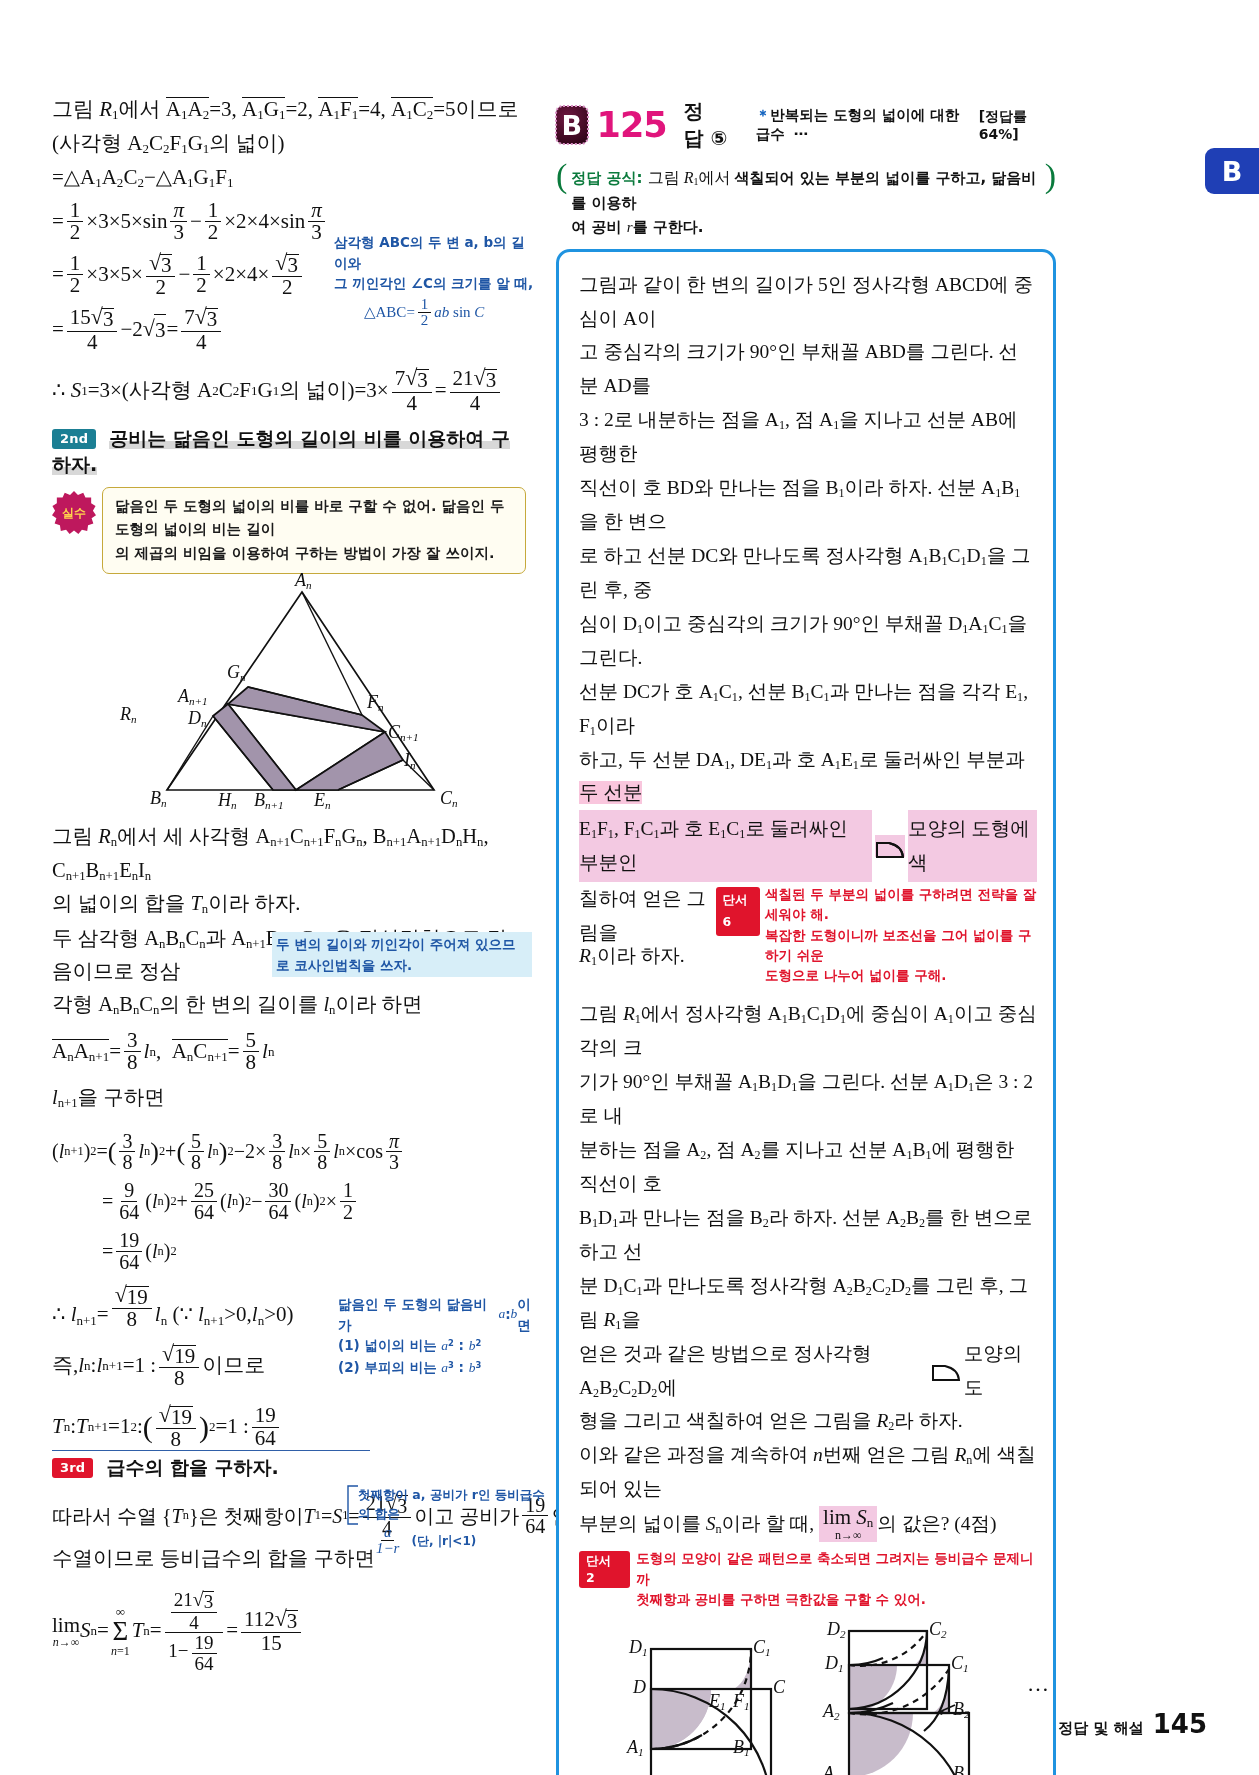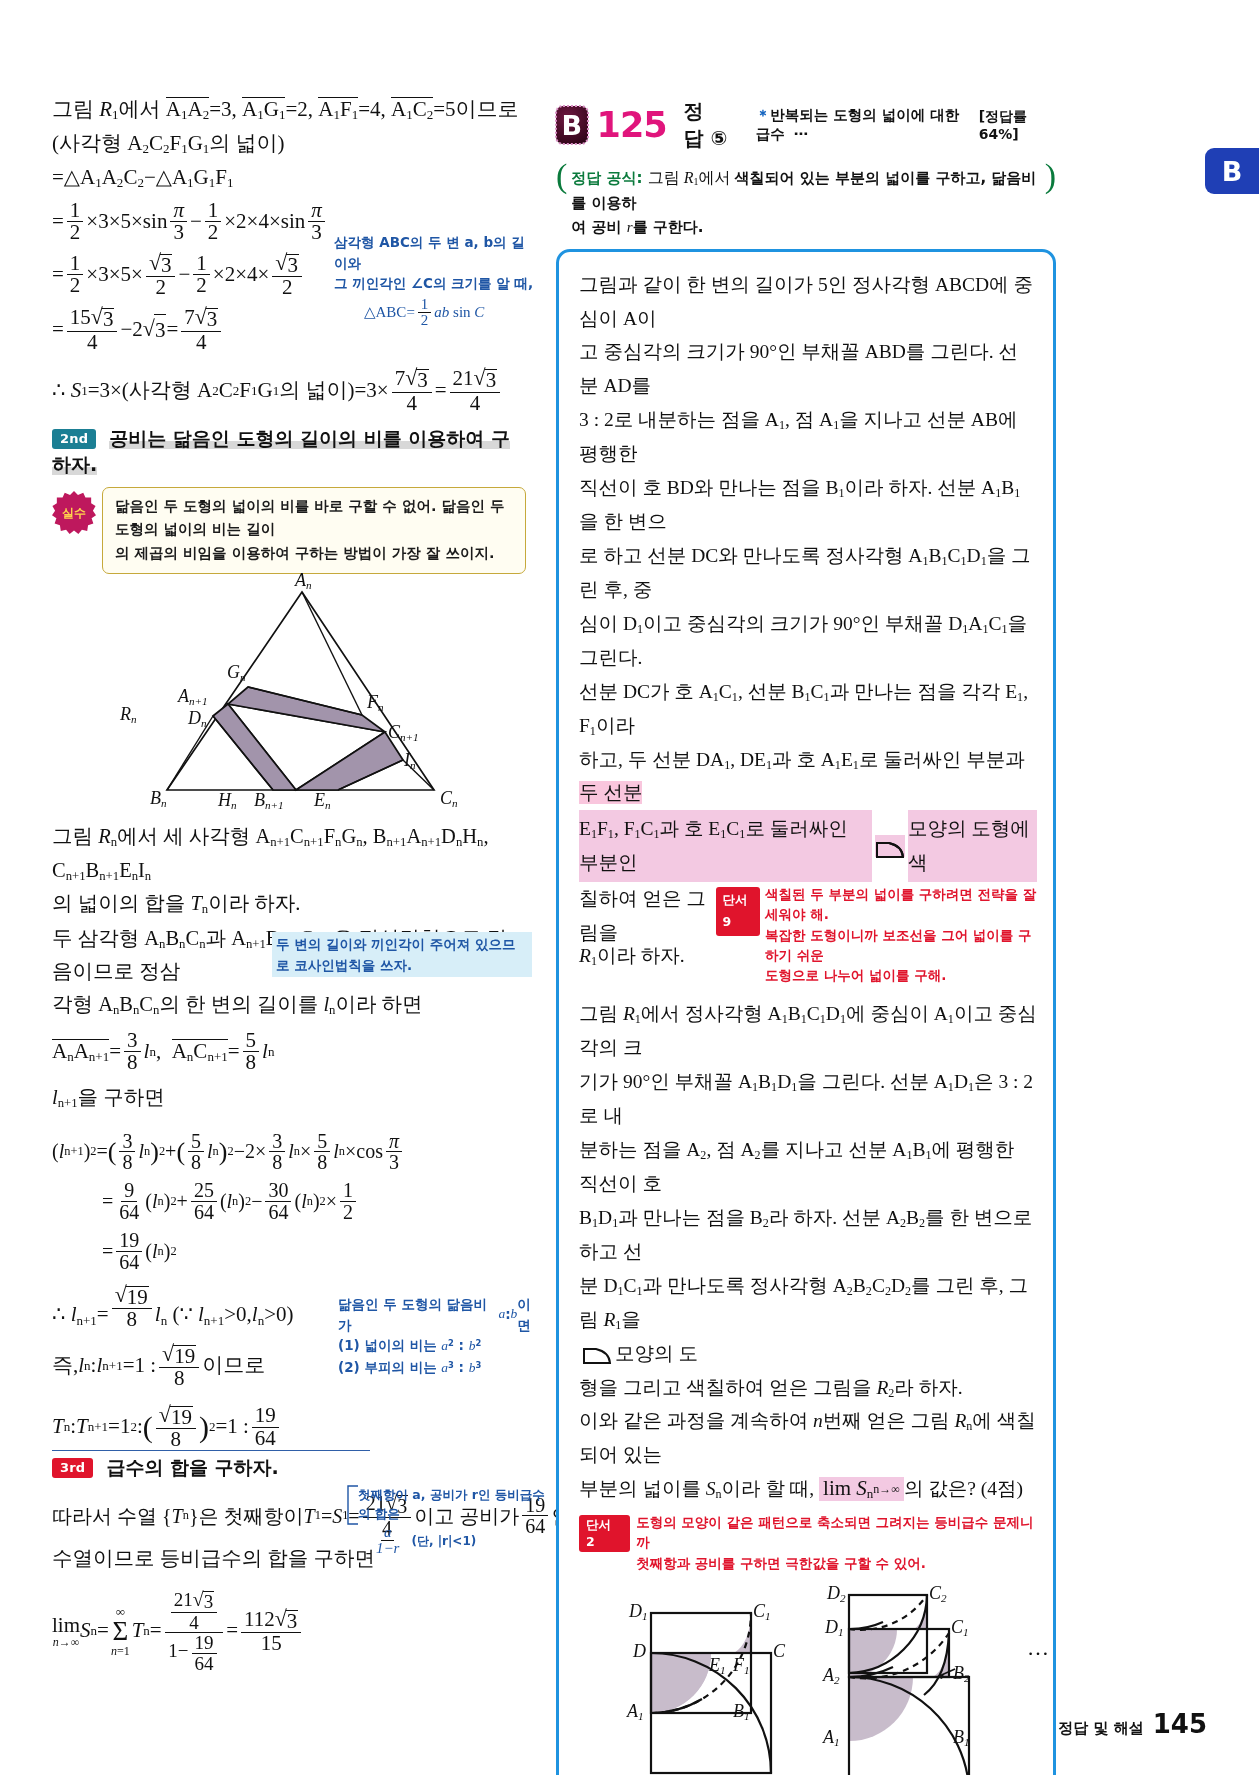--- a/index.html
+++ b/index.html
@@ -550,46 +550,47 @@
           <span class="shapeglyph hl-pink2">
             <svg width="30" height="22" viewBox="0 0 30 22">
               <path d="M2 6 L2 20 L28 20 Q27 9 14 6 Z" fill="none" stroke="#111" stroke-width="2"></path>
               <path d="M28 20 Q27 9 14 6" fill="none" stroke="#111" stroke-width="2"></path>
             </svg>
           </span>
           <span class="hl-pink2">모양의 도형에 색</span>
         </div>
         <div style="display:flex;align-items:flex-start;">
           <span>칠하여 얻은 그림을&nbsp;</span>
-          <span class="hint" style="margin-top:5px;">단서 9</span>
+          <span class="hint" style="margin-top:5px;">단서 6</span>
           <span class="hinttext" style="margin-left:5px;margin-top:2px;">
             <span>색칠된 두 부분의 넓이를 구하려면 전략을 잘 세워야 해.</span><br>
             <span>복잡한 도형이니까 보조선을 그어 넓이를 구하기 쉬운</span><br>
             <span>도형으로 나누어 넓이를 구해.</span>
           </span>
         </div>
         <div style="margin-top:-46px;"><span class="it">R</span><sub>1</sub>이라 하자.</div>
         <div style="margin-top:24px;">그림 <span class="it">R</span><sub>1</sub>에서 정사각형 A<sub>1</sub>B<sub>1</sub>C<sub>1</sub>D<sub>1</sub>에 중심이 A<sub>1</sub>이고 중심각의 크</div>
         <div>기가 90°인 부채꼴 A<sub>1</sub>B<sub>1</sub>D<sub>1</sub>을 그린다.  선분 A<sub>1</sub>D<sub>1</sub>은 3 : 2로 내</div>
         <div>분하는 점을 A<sub>2</sub>, 점 A<sub>2</sub>를 지나고 선분 A<sub>1</sub>B<sub>1</sub>에 평행한 직선이 호</div>
         <div>B<sub>1</sub>D<sub>1</sub>과 만나는 점을 B<sub>2</sub>라 하자. 선분 A<sub>2</sub>B<sub>2</sub>를 한 변으로 하고 선</div>
         <div>분 D<sub>1</sub>C<sub>1</sub>과 만나도록 정사각형 A<sub>2</sub>B<sub>2</sub>C<sub>2</sub>D<sub>2</sub>를 그린 후, 그림 <span class="it">R</span><sub>1</sub>을</div>
         <div style="display:flex;align-items:center;">
+          <span>얻은 것과 같은 방법으로 정사각형 A<sub>2</sub>B<sub>2</sub>C<sub>2</sub>D<sub>2</sub>에</span>
           <span class="shapeglyph">
             <svg width="30" height="22" viewBox="0 0 30 22">
               <path d="M2 6 L2 20 L28 20 Q27 9 14 6 Z" fill="none" stroke="#111" stroke-width="2"></path>
             </svg>
           </span>
           <span>모양의 도</span>
         </div>
         <div>형을 그리고 색칠하여 얻은 그림을 <span class="it">R</span><sub>2</sub>라 하자.</div>
         <div>이와 같은 과정을 계속하여 <span class="it">n</span>번째 얻은 그림 <span class="it">R</span><sub>n</sub>에 색칠되어 있는</div>
         <div class="mrow" style="align-items:center;">
           <span>부분의 넓이를 <span class="it">S</span><sub>n</sub>이라 할 때,&nbsp;</span>
-          <span class="hl-pink2" style="display:inline-flex;flex-direction:row;align-items:center;line-height:1;padding:1px 4px;">
+          <span class="hl-pink2" style="display:inline-flex;flex-direction:column;align-items:center;line-height:1;padding:1px 4px;">
             <span style="font-size:21px;">lim&nbsp;<span class="it">S</span><sub>n</sub></span>
             <span style="font-size:12px;">n→∞</span>
           </span>
           <span>의 값은? (4점)</span>
         </div>
       </div>
 
       <div style="display:flex; align-items:flex-start; margin-top:6px;">
         <span class="hint" style="margin-top:3px;">단서 2</span>
         <span class="hinttext" style="margin-left:6px;">

